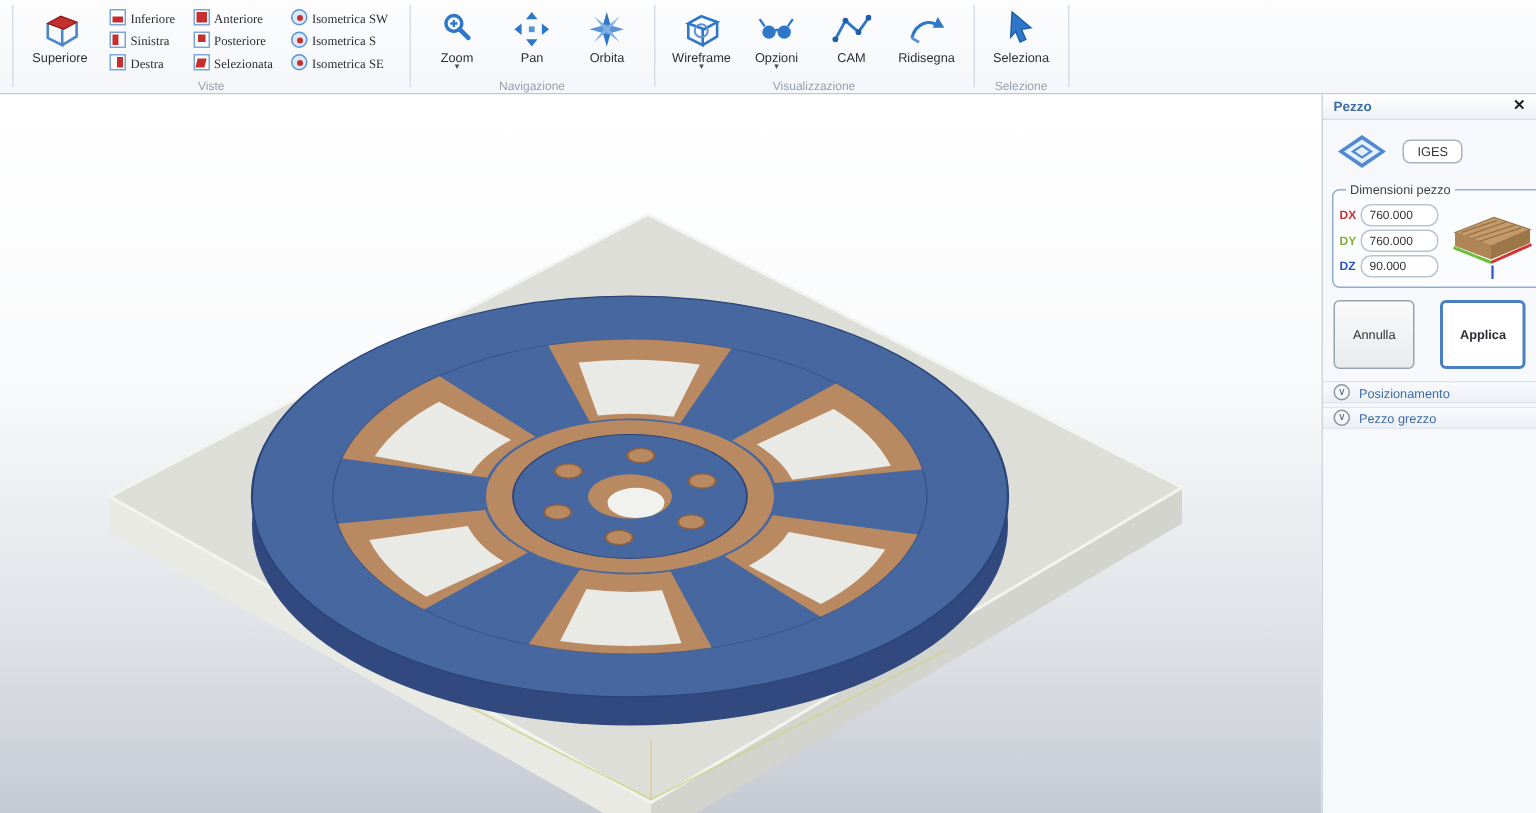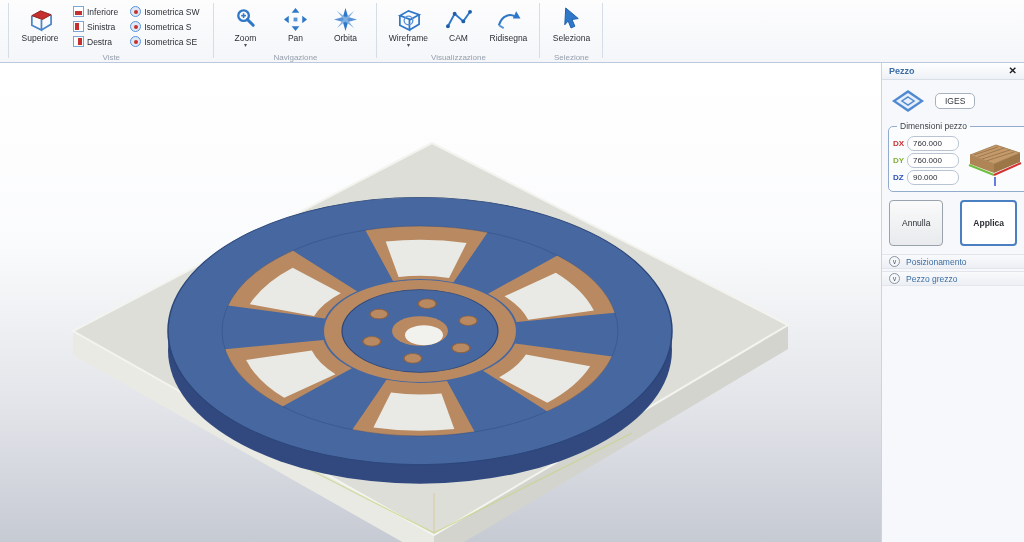--- a/index.html
+++ b/index.html
@@ -31,21 +31,21 @@
     position:relative; display:inline-block; flex:0 0 auto; }
   .si::after { content:""; position:absolute; background:#c5302f; }
   .si-bottom::after { left:1px; right:1px; bottom:1px; height:4px; }
   .si-left::after   { left:1px; top:1px; bottom:1px; width:4px; }
   .si-right::after  { right:1px; top:1px; bottom:1px; width:4px; }
   .si-front::after  { left:1px; right:1px; top:1px; bottom:1px; }
   .si-back::after   { left:2px; right:2px; top:1px; height:5px; }
   .si-sel::after    { left:1px; right:2px; top:2px; bottom:1px; transform:skewX(-14deg); }
   .si-iso { border-radius:50%; border-color:#5b93d8; background:#dfe9f6; }
   .si-iso::after { left:3px; top:3px; width:4px; height:4px; border-radius:50%; }
-  .slabel { font-size:8.5px; color:#2b2f35; margin-left:3px; white-space:nowrap; }
+  .slabel { font-size:8.5px; color:#2b2f35; margin-left:3px; white-space:nowrap;font-family:Liberation Serif, serif; }
 
   
   .viewport { position:absolute; top:63px; left:0; width:881px; height:479px;
     background:linear-gradient(180deg,#ffffff 0%,#fafbfc 38%,#e2e4e9 72%,#c6cad3 100%); }
   .viewport svg { display:block; }
 
   
   .panel { position:absolute; top:63px; left:881px; width:143px; height:479px;
     background:#fff; border-left:1px solid #ccd4dd; }
   .phead { height:17px; display:flex; align-items:center; justify-content:space-between;
@@ -109,20 +109,34 @@
             <span class="si si-left"></span>
             <span class="slabel">Sinistra</span>
           </button>
           <button class="sbtn">
             <span class="si si-right"></span>
             <span class="slabel">Destra</span>
           </button>
         </div>
         <div class="scol">
           <button class="sbtn">
+            <span class="si si-front"></span>
+            <span class="slabel">Anteriore</span>
+          </button>
+          <button class="sbtn">
+            <span class="si si-back"></span>
+            <span class="slabel">Posteriore</span>
+          </button>
+          <button class="sbtn">
+            <span class="si si-sel"></span>
+            <span class="slabel">Selezionata</span>
+          </button>
+        </div>
+        <div class="scol">
+          <button class="sbtn">
             <span class="si si-iso"></span>
             <span class="slabel">Isometrica SW</span>
           </button>
           <button class="sbtn">
             <span class="si si-iso"></span>
             <span class="slabel">Isometrica S</span>
           </button>
           <button class="sbtn">
             <span class="si si-iso"></span>
             <span class="slabel">Isometrica SE</span>
@@ -174,20 +188,31 @@
 
   <section class="rgroup">
     <div class="ritems">
       <button class="bigbtn">
         <svg class="bigicon" viewBox="0 0 28 26">
           <polygon points="5,9 14,4 25,8 16,13" fill="none" stroke="#2e77c9" stroke-width="1.8"></polygon>
           <path d="M5,9 L5,19 L15,24 L15,13 M15,24 L25,18 L25,8 M16,13 L15,13" fill="none" stroke="#2e77c9" stroke-width="1.8"></path>
           <circle cx="14" cy="14" r="4.5" fill="none" stroke="#5b93d8" stroke-width="1.4"></circle>
         </svg>
         <span class="blabel">Wireframe</span>
+        <span class="ddarrow">▾</span>
+      </button>
+      <button class="bigbtn">
+        <svg class="bigicon" viewBox="0 0 28 26">
+          <line x1="6" y1="11" x2="2.5" y2="6" stroke="#2e77c9" stroke-width="1.6"></line>
+          <line x1="22" y1="11" x2="25.5" y2="6" stroke="#2e77c9" stroke-width="1.6"></line>
+          <circle cx="9" cy="15" r="4.6" fill="#2e77c9"></circle>
+          <circle cx="19.5" cy="15" r="4.6" fill="#2e77c9"></circle>
+          <path d="M13.4,14.5 q1,-2.4 2.6,0" fill="none" stroke="#2e77c9" stroke-width="1.6"></path>
+        </svg>
+        <span class="blabel">Opzioni</span>
         <span class="ddarrow">▾</span>
       </button>
       <button class="bigbtn">
         <svg class="bigicon" viewBox="0 0 28 26">
           <polyline points="3,20 10,7 19,15 26,5" fill="none" stroke="#2e77c9" stroke-width="2"></polyline>
           <circle cx="3" cy="20" r="2" fill="#1d5fa8"></circle>
           <circle cx="10" cy="7" r="2" fill="#1d5fa8"></circle>
           <circle cx="19" cy="15" r="2" fill="#1d5fa8"></circle>
           <circle cx="26" cy="5" r="2" fill="#1d5fa8"></circle>
         </svg>

